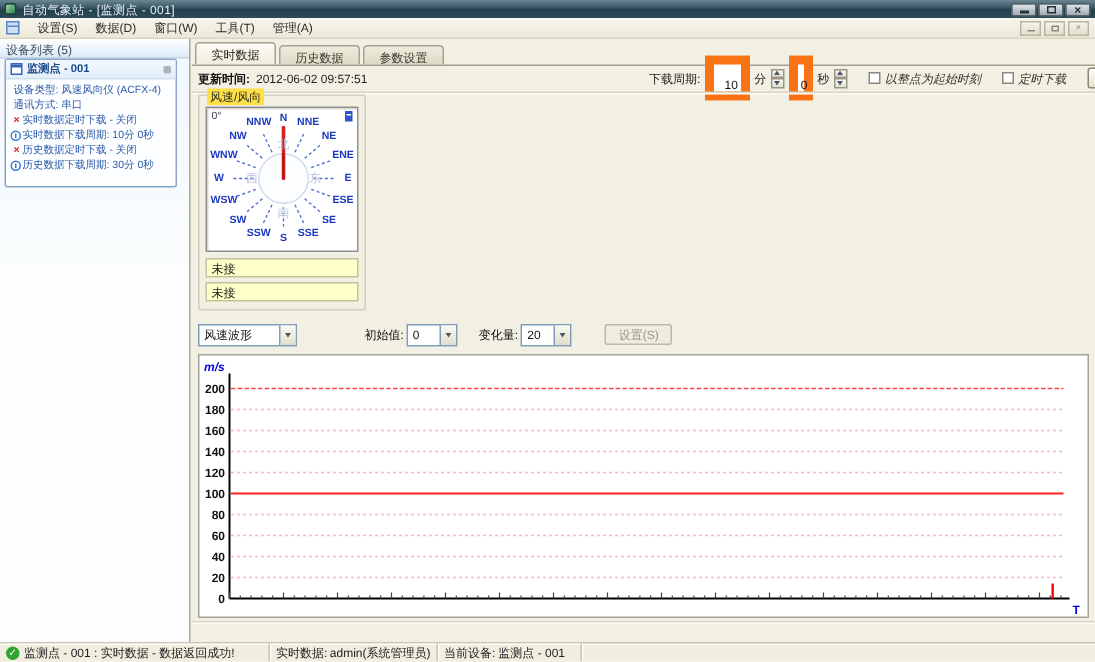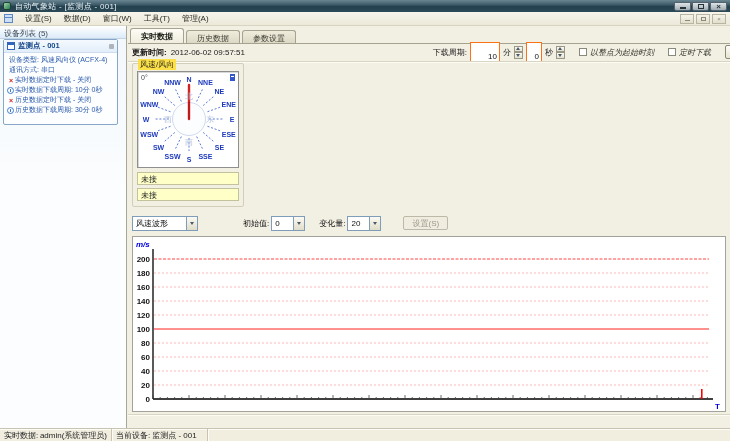--- a/index.html
+++ b/index.html
@@ -53,27 +53,27 @@
   .dline .li-spacer { width:2px; }
   .x-icon { color:#cc2222; font-weight:bold; font-size:7px; width:8px; text-align:center; }
   .clock-icon { width:7px; height:7px; margin:0 1px 0 0; border:1px solid #3b7bd4; border-radius:50%; background:#fff; position:relative; flex:none; }
   .clock-icon::after { content:""; position:absolute; left:2px; top:1px; width:1px; height:3px; background:#3b7bd4; }
 
   
   .main { position:absolute; left:128px; top:26px; width:602px; height:402px; background:#f2efe3; }
   .tabs { position:absolute; left:2px; top:2px; height:15px; display:flex; align-items:flex-end; }
   .tab { height:13px; padding:2px 10px; margin-right:2px; border:1px solid #a5a290; border-bottom:none;
     border-radius:3px 3px 0 0; background:linear-gradient(180deg,#efecdc,#ddd9c6); color:#3b3b30; }
-  .tab.active { height:15px; background:linear-gradient(180deg,#fdfcf6,#f0edde); font-weight:bold; color:#1e1e18;text-align:right; }
+  .tab.active { height:15px; background:linear-gradient(180deg,#fdfcf6,#f0edde); font-weight:normal; color:#1e1e18;text-align:right; }
   .tab-strip-line { position:absolute; left:0; top:17px; width:602px; height:1px; background:#a5a290; }
 
   .toolbar { position:absolute; left:0; top:18px; width:678px; height:16px; display:flex; align-items:center; padding:0 4px; }
   .lbl-b { font-weight:bold; color:#111; }
   .toolbar-right { margin-left:auto; display:flex; align-items:center; gap:3px; }
-  .num-field { height:13px; background:#fff; border:1px solid #f97316; padding:9px 2px; color:#111;text-align:right; }
+  .num-field { height:13px; background:#fff; border:6px solid #f97316; padding:9px 2px; color:#111;text-align:right; }
   .w-min { width:30px; } .w-sec { width:16px; }
   .spin { width:9px; height:13px; display:flex; flex-direction:column; }
   .spin span { flex:1; border:1px solid #9a9788; background:linear-gradient(180deg,#fbfaf3,#e4e1cf);
     display:flex; align-items:center; justify-content:center; }
   .tri-up { width:0; height:0; border-left:2px solid transparent; border-right:2px solid transparent; border-bottom:3px solid #4a5a6a; }
   .tri-dn { width:0; height:0; border-left:2px solid transparent; border-right:2px solid transparent; border-top:3px solid #4a5a6a; }
   .checkbox { width:8px; height:8px; background:#fff; border:1px solid #8a8a7c; }
   .cb-label { color:#33332a; margin-right:11px;font-style:italic; }
   .btn { height:14px; padding:0 8px; border:1px solid #8a8878; border-radius:2px;
     background:linear-gradient(180deg,#fdfcf7,#e8e4d0); color:#1e1e18; display:flex; align-items:center; }
@@ -425,20 +425,24 @@
           <line x1="567.2" y1="162" x2="567.2" y2="160" stroke="#444" stroke-width="0.8"></line>
           <line x1="574.4" y1="162" x2="574.4" y2="160" stroke="#444" stroke-width="0.8"></line>
           <line x1="568.772" y1="152" x2="568.772" y2="162" stroke="#ff0000" stroke-width="1.6"></line>
           <text x="3" y="10" font-size="8" font-weight="bold" font-style="italic" fill="#0000dd">m/s</text>
           <text x="582" y="172" font-size="8" font-weight="bold" fill="#0000dd">T</text>
         </svg></div>
     <div class="chart-divider"></div>
   </div>
 
   <div class="statusbar">
+    <div class="sb-sec sb-msg">
+      <span class="check-icon">✓</span>
+      <span class="sb-text">监测点 - 001 : 实时数据 - 数据返回成功!</span>
+    </div>
     <div class="sb-sec sb-user">
       <span class="sb-text">实时数据:</span>
       <span style="width:2px"></span>
       <span class="sb-text">admin(系统管理员)</span>
     </div>
     <div class="sb-sec sb-dev">
       <span class="sb-text">当前设备:</span>
       <span style="width:2px"></span>
       <span class="sb-text">监测点 - 001</span>
     </div>

